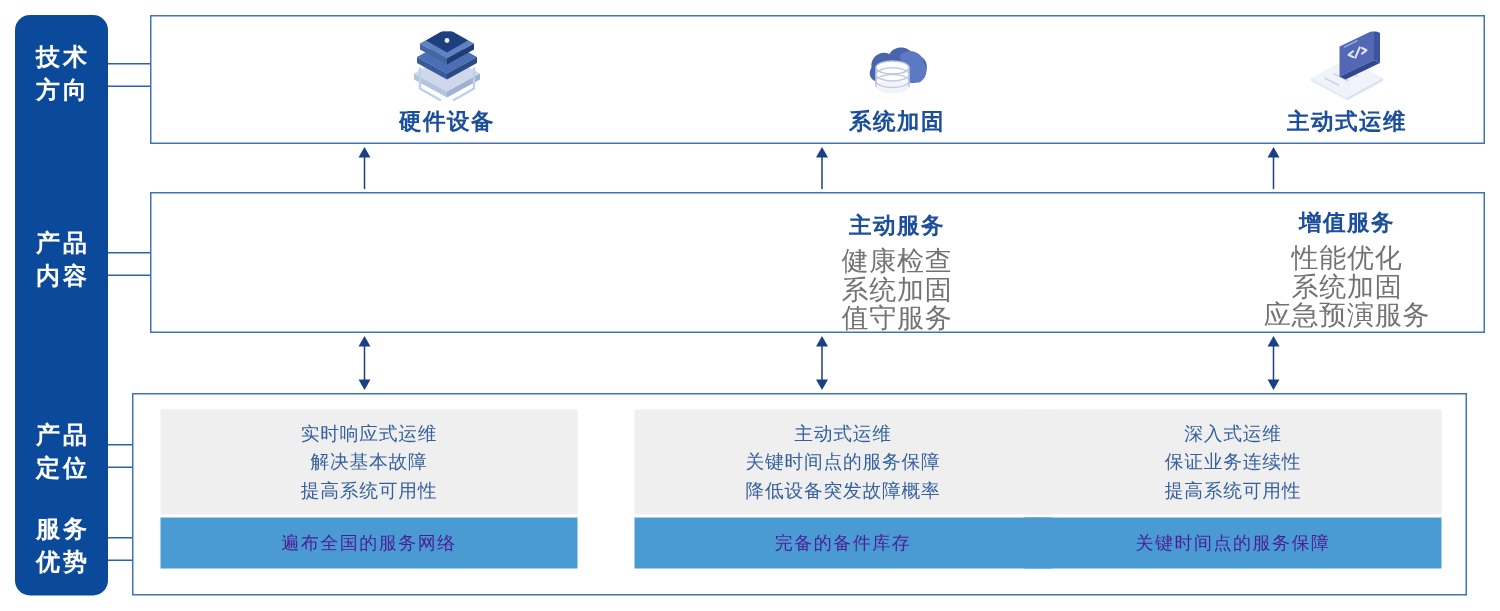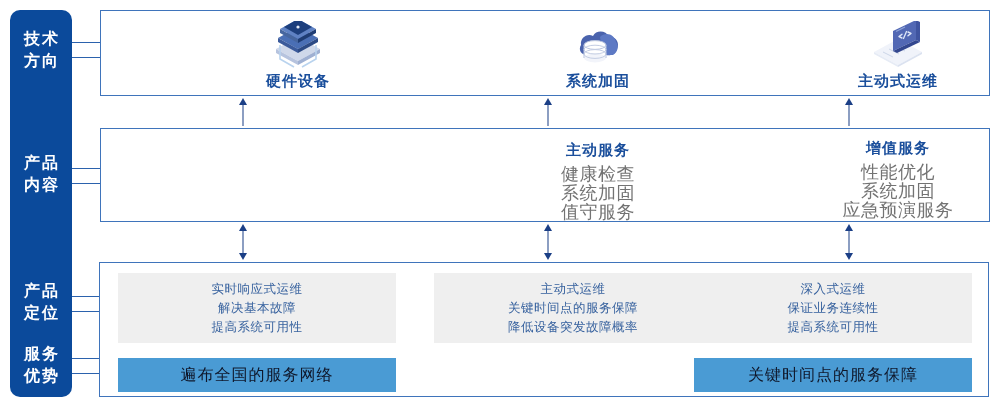--- a/index.html
+++ b/index.html
@@ -51,33 +51,33 @@
   #box2{left:100px;top:128px;width:890px;height:94px;}
   .ccol{position:absolute;top:0;height:94px;text-align:center;}
   .ccol .ctitle{
     font-size:15px;font-weight:bold;color:#1b4f9c;letter-spacing:1px;
   }
   .ccol .cline{
     font-size:18px;color:#737373;line-height:19px;letter-spacing:.5px;
   }
 
   
-  #box3{left:99px;top:262px;width:890px;height:135px;text-align:center;}
+  #box3{left:88px;top:262px;width:890px;height:135px;text-align:center;}
   .pcol{position:absolute;top:0;width:278px;}
   .gbox{
     background:#efefef;height:70px;
     display:flex;flex-direction:column;align-items:center;justify-content:center;
   }
   .gbox div{
     font-size:12.5px;color:#36619e;line-height:19px;letter-spacing:.5px;
   }
   .bbar{
-    margin-top:15px;height:34px;background:#4a9bd4;
+    margin-top:2px;height:34px;background:#4a9bd4;
     display:flex;align-items:center;justify-content:center;
-    color:#0f172a;font-size:16px;letter-spacing:1px;
+    color:#4c1d95;font-size:12px;letter-spacing:1px;
   }
 
   
   .arr{position:absolute;}
   .arr .shaft{position:absolute;left:50%;transform:translateX(-50%);width:0;border-left:1.6px solid #1b3f86;}
   .arr .head{position:absolute;left:50%;transform:translateX(-50%);width:0;height:0;}
   .head.up{border-left:4.5px solid transparent;border-right:4.5px solid transparent;border-bottom:7px solid #1b3f86;top:0;}
   .head.dn{border-left:4.5px solid transparent;border-right:4.5px solid transparent;border-top:7px solid #1b3f86;bottom:0;}
 </style>
 </head>
@@ -246,20 +246,21 @@
       </div>
       <div class="bbar">遍布全国的服务网络</div>
     </div>
 
     <div class="pcol" style="left:306px;top:10px;padding-left:28px;">
       <div class="gbox">
         <div>主动式运维</div>
         <div>关键时间点的服务保障</div>
         <div>降低设备突发故障概率</div>
       </div>
+      <div class="bbar">完备的备件库存</div>
     </div>
 
     <div class="pcol" style="left:594px;top:10px;">
       <div class="gbox">
         <div>深入式运维</div>
         <div>保证业务连续性</div>
         <div>提高系统可用性</div>
       </div>
       <div class="bbar">关键时间点的服务保障</div>
     </div>

